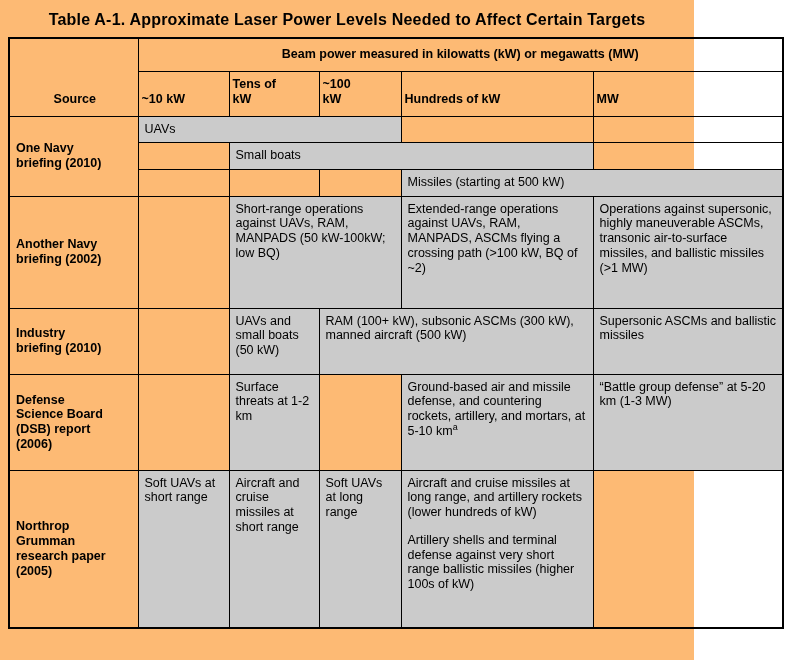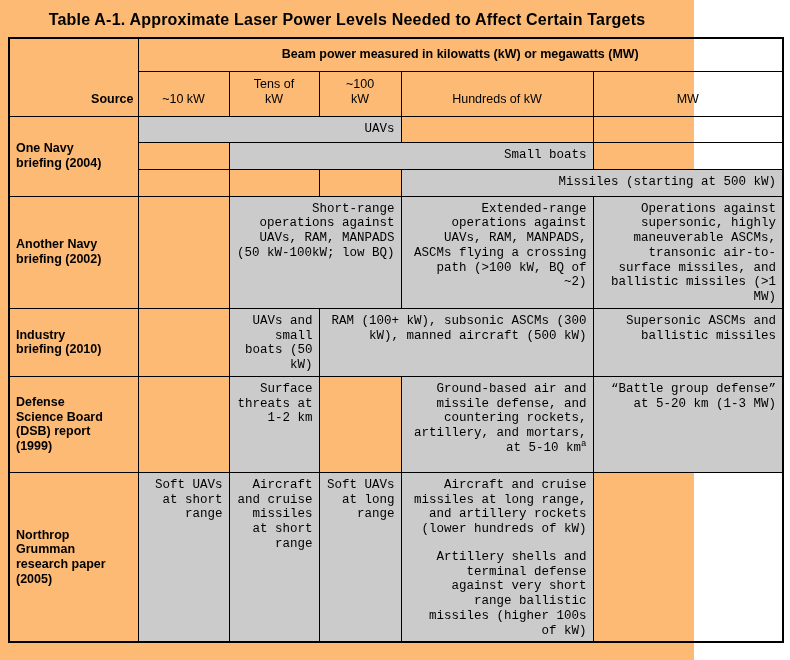--- a/index.html
+++ b/index.html
@@ -38,49 +38,48 @@
   }
   
   td.hdr-beam {
     text-align: center;
     vertical-align: middle;
     font-weight: bold;
     font-size: 13px;
     padding: 2px 4px;
   }
   td.hdr-source {
-    text-align: right;
+    text-align: center;
     vertical-align: bottom;
     font-weight: bold;
     font-size: 13px;
     padding: 2px 4px 9px 6px;
   }
   td.hdr-col {
-    text-align: center;
+    text-align: left;
     vertical-align: bottom;
-    font-weight: normal;
+    font-weight: bold;
     font-size: 13px;
     padding: 2px 3px 9px 3px;
     white-space: pre-line;
   }
   
   td.src {
     text-align: left;
     vertical-align: middle;
     font-weight: bold;
     font-size: 13px;
     padding: 2px 4px 2px 6px;
     white-space: pre-line;
   }
   
   td.cell {
-    text-align: right;
+    text-align: left;
     vertical-align: top;
     padding: 5px 6px 3px 6px;
-    font-family: Liberation Mono, monospace;
   }
   td.mid { vertical-align: middle; padding-top: 1px; padding-bottom: 1px; }
   td.shaded { background: #cbcbcb; }
   .para + .para { margin-top: 13px; }
   sup { font-size: 9px; line-height: 0; }
   
   tr.rh1 { height: 33px; }
   tr.rh2 { height: 45px; }
   tr.rn1 { height: 26px; }
   tr.rn2 { height: 27px; }
@@ -117,21 +116,21 @@
       <td class="hdr-col">Tens of
 kW</td>
       <td class="hdr-col">~100
 kW</td>
       <td class="hdr-col">Hundreds of kW</td>
       <td class="hdr-col">MW</td>
     </tr>
 
     <tr class="rn1">
       <td rowspan="3" class="src">One Navy
-briefing (2004)</td>
+briefing (2010)</td>
       <td colspan="3" class="cell mid shaded" style="background: rgb(203, 203, 203);">UAVs</td>
       <td class="cell"></td>
       <td class="cell"></td>
     </tr>
     <tr class="rn2">
       <td class="cell"></td>
       <td colspan="3" class="cell mid shaded" style="background: rgb(203, 203, 203);">Small boats</td>
       <td class="cell"></td>
     </tr>
     <tr class="rn3">
@@ -156,21 +155,21 @@
       <td class="cell"></td>
       <td class="cell shaded" style="background: rgb(203, 203, 203);">UAVs and small boats (50 kW)</td>
       <td colspan="2" class="cell shaded" style="background: rgb(203, 203, 203);">RAM (100+ kW), subsonic ASCMs (300 kW), manned aircraft (500 kW)</td>
       <td class="cell shaded" style="background: rgb(203, 203, 203);">Supersonic ASCMs and ballistic missiles</td>
     </tr>
 
     <tr class="rd">
       <td class="src">Defense
 Science Board
 (DSB) report
-(1999)</td>
+(2006)</td>
       <td class="cell"></td>
       <td class="cell shaded" style="background: rgb(203, 203, 203);">Surface threats at 1-2 km</td>
       <td class="cell"></td>
       <td class="cell shaded" style="background: rgb(203, 203, 203);"><span>Ground-based air and missile defense, and countering rockets, artillery, and mortars, at 5-10 km</span><sup>a</sup></td>
       <td class="cell shaded" style="background: rgb(203, 203, 203);">“Battle group defense” at 5-20 km (1-3 MW)</td>
     </tr>
 
     <tr class="rg">
       <td class="src">Northrop
 Grumman

